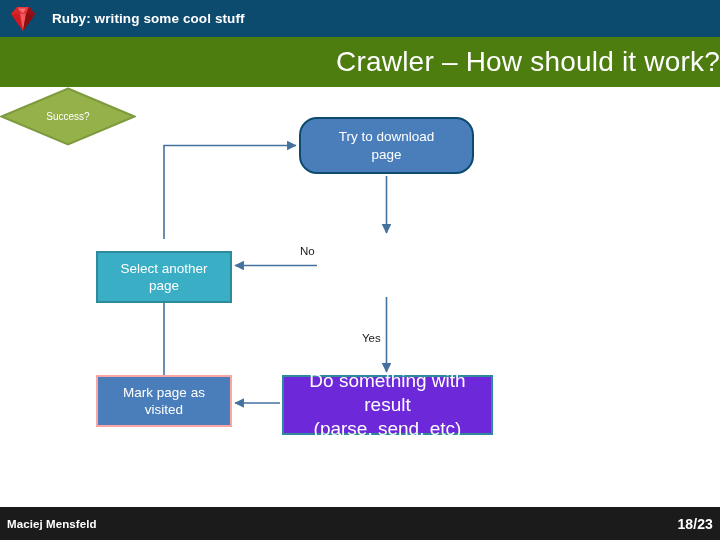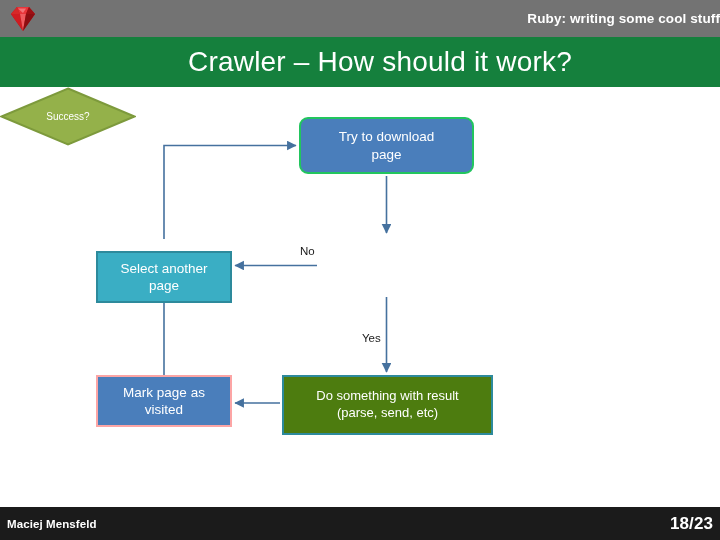--- a/index.html
+++ b/index.html
@@ -12,22 +12,22 @@
   #slide {
     position: relative;
     width: 720px; height: 540px;
     background: #ffffff;
   }
 
   
   .topbar {
     position: absolute; left: 0; top: 0;
     width: 720px; height: 37px;
-    background: #737373;
-    display: flex; align-items: center; justify-content: space-between;
+    background: #0c4a6e;
+    display: flex; align-items: center;
   }
   .ruby-logo {
     position: relative;
     width: 34px; height: 34px;
     margin-left: 6px;
     flex: none;
   }
   .ruby-logo svg { display: block; width: 34px; height: 34px; }
   .topbar-title {
     color: #ffffff;
@@ -35,22 +35,22 @@
     font-weight: bold;
     margin-left: 12px;
     letter-spacing: 0.1px;
     white-space: nowrap;
   }
 
   
   .banner {
     position: absolute; left: 0; top: 37px;
     width: 720px; height: 50px;
-    background: #15803d;
-    display: flex; align-items: center; justify-content: center;
+    background: #4d7c0f;
+    display: flex; align-items: center; justify-content: flex-end;
   }
   .banner-title {
     color: #ffffff;
     font-size: 28px;
     font-weight: normal;
     letter-spacing: 0.2px;
     white-space: nowrap;
     padding-left: 40px;
   }
 
@@ -68,44 +68,44 @@
     display: flex; align-items: center; justify-content: center;
     text-align: center;
     color: #ffffff;
     line-height: 1.28;
   }
 
   .node-download {
     left: 299px; top: 30px;
     width: 175px; height: 57px;
     background: #4a7ebb;
-    border: 2px solid #22c55e;
-    border-radius: 9px;
+    border: 2px solid #0c4a6e;
+    border-radius: 18px;
     font-size: 13.5px;
   }
   .node-select {
     left: 96px; top: 164px;
     width: 136px; height: 52px;
     background: #3aaec4;
     border: 2px solid #2d8a9c;
     font-size: 13.5px;
   }
   .node-mark {
     left: 96px; top: 288px;
     width: 136px; height: 52px;
     background: #4a7ebb;
     border: 2px solid #fca5a5;
     font-size: 13.5px;
   }
   .node-dosomething {
     left: 282px; top: 288px;
     width: 211px; height: 60px;
-    background: #4d7c0f;
+    background: #6d28d9;
     border: 2px solid #2d8a9c;
-    font-size: 13px;
+    font-size: 19px;
   }
 
   
   .node-diamond {
     left: 319px; top: 149px;
     width: 136px; height: 59px; text-decoration: underline;
   }
   .node-diamond svg { position: absolute; left: 0; top: 0; }
   .node-diamond .dia-label {
     position: absolute; left: 0; top: 0;
@@ -132,21 +132,21 @@
     background: #1b1b1b;
     display: flex; align-items: center;
     justify-content: space-between;
     text-align: right;
   }
   .footer-name {
     color: #ffffff; font-size: 11.5px; font-weight: bold;
     margin-left: 7px; letter-spacing: 0.1px;
   }
   .footer-page {
-    color: #ffffff; font-size: 17px; font-weight: bold;
+    color: #ffffff; font-size: 14px; font-weight: bold;
     margin-right: 7px; letter-spacing: 0.1px;
   }
 </style>
 </head>
 <body>
 
 <div id="slide">
 
   <div class="topbar">
     <div class="ruby-logo">

